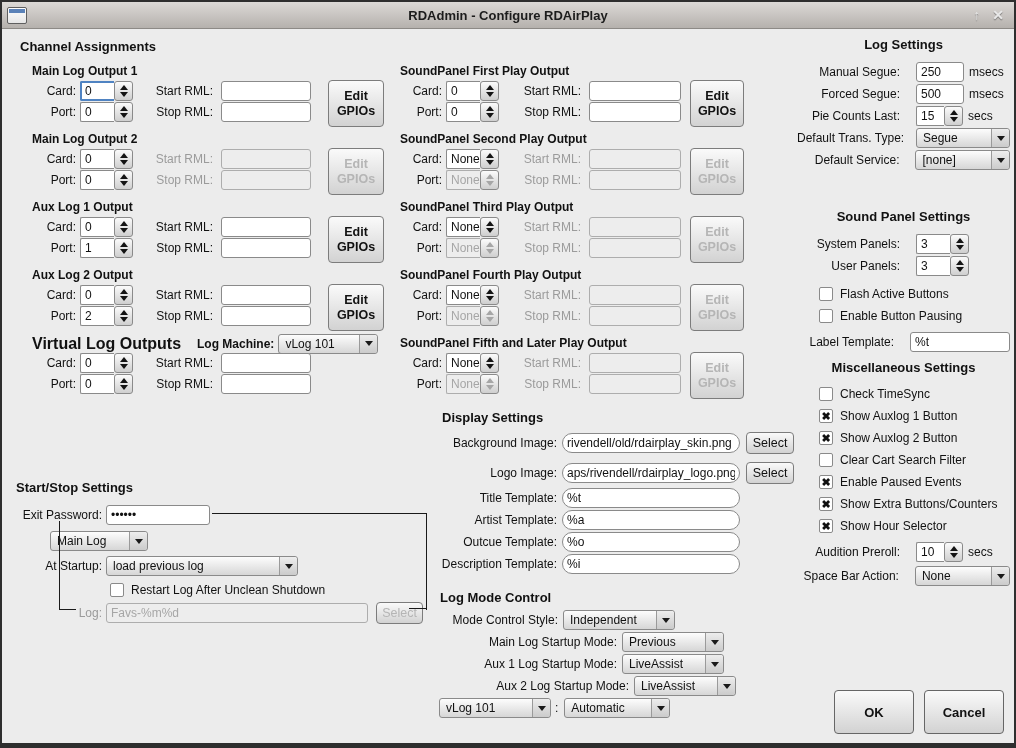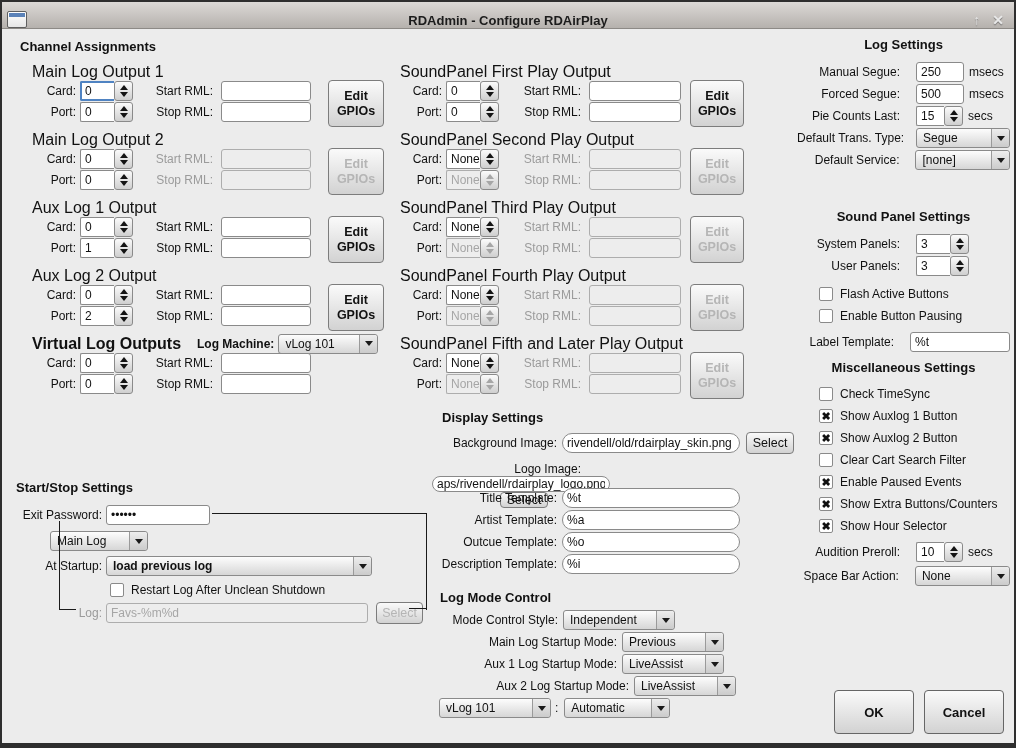--- a/index.html
+++ b/index.html
@@ -2,21 +2,21 @@
 <html><head>
 <meta charset="utf-8">
 <style>
   html,body{margin:0;padding:0;background:#555;}
   .window{position:relative;width:1016px;height:748px;box-sizing:border-box;
     background:#ececec;border:2px solid #2e2e2e;border-bottom:5px solid #2e2e2e;
     font-family:"Liberation Sans",sans-serif;color:#111;overflow:hidden;}
   
   .titlebar{position:absolute;left:0;top:0;right:0;height:26px;
     background:linear-gradient(#dcd9d6,#b5b1ad);border-bottom:1px solid #8d8a86;
-    display:flex;align-items:flex-end;}
+    display:flex;align-items:center;}
   .tb-icon{width:18px;height:15px;margin-left:5px;background:linear-gradient(#fefefe,#e6e6e6);
     border:1px solid #5f5f5f;border-radius:2px;position:relative;z-index:2;}
   .tb-icon::before{content:"";position:absolute;left:1px;right:1px;top:1px;height:4px;background:#5b82b8;}
   .tb-title{position:absolute;left:0;right:0;text-align:center;font-weight:bold;font-size:13px;color:#1c1c1c;}
   .tb-btns{margin-left:auto;display:flex;gap:12px;margin-right:10px;z-index:2;}
   .tb-btn{font-size:14px;font-weight:bold;color:#e9e9e9;text-shadow:0 1px 1px rgba(60,60,60,.6);cursor:default;}
   
   .sec{position:absolute;}
   .h1{font-weight:bold;font-size:13px;}
   .hc{text-align:center;}
@@ -49,21 +49,21 @@
   .ct{flex:1;padding:0 6px;text-align:left;white-space:nowrap;overflow:hidden;}
   .ca{width:17px;align-self:stretch;border-left:1px solid #9a9a9a;border-radius:0 3px 3px 0;
     background:linear-gradient(#ededed,#cbcbcb);display:flex;align-items:center;justify-content:center;}
   .ca .cd{width:0;height:0;border-left:4px solid transparent;border-right:4px solid transparent;border-top:5px solid #1a1a1a;}
   
   .checkbox{width:14px;height:14px;box-sizing:border-box;background:#fff;border:1px solid #8a8a8a;border-radius:2px;
     display:inline-flex;align-items:center;justify-content:center;flex:none;}
   .ck{font-size:11px;font-weight:bold;color:#111;line-height:1;}
   
   .group{position:relative;margin-bottom:9px;}
-  .group-title{font-weight:normal;font-size:16px;margin-left:20px;height:17px;line-height:17px;white-space:nowrap;}
+  .group-title{font-weight:bold;font-size:12px;margin-left:20px;height:17px;line-height:17px;white-space:nowrap;}
   .chan-row{display:flex;align-items:center;height:21px;}
   .lblA{width:64px;padding-right:4px;}
   .lblAm{width:50px;padding-right:4px;}
   .lblB{width:80px;padding-right:4px;}
   .lblBm{width:82px;padding-right:4px;}
   .rml{width:90px;margin-left:4px;}
   .rmlm{width:92px;margin-left:4px;}
   .gpio{position:absolute;top:17px;right:0;width:56px;height:47px;font-size:12.5px;line-height:1.15;}
   .gpiom{width:54px;}
   .vg-head{display:flex;align-items:center;height:17px;}
@@ -422,21 +422,21 @@
     </div>
   </div>
 
   <div class="sec" style="left:430px;top:408px;width:362px;height:170px;">
     <div class="h1" style="margin-left:10px;">Display Settings</div>
     <div class="d-row" style="top:22px;">
       <span class="lbl d-lbl">Background Image:</span>
       <input class="ti d-in" value="rivendell/old/rdairplay_skin.png" style="">
       <button class="btn sel">Select</button>
     </div>
-    <div class="d-row" style="top:52px;flex-direction:column;">
+    <div class="d-row" style="top:52px;">
       <span class="lbl d-lbl">Logo Image:</span>
       <input class="ti d-in" value="aps/rivendell/rdairplay_logo.png" style="">
       <button class="btn sel">Select</button>
     </div>
     <div class="d-row" style="top:77px;">
       <span class="lbl d-lbl">Title Template:</span>
       <input class="ti d-in" value="%t" style="">
     </div>
     <div class="d-row" style="top:99px;">
       <span class="lbl d-lbl">Artist Template:</span>
@@ -657,21 +657,21 @@
     <div class="ss-row" style="top:50px;left:38px;">
       <span class="combobox" style="width:98px;">
         <span class="ct">Main Log</span>
         <span class="ca">
             <span class="cd"></span>
           </span>
       </span>
     </div>
     <div class="ss-row" style="top:75px;left:0;">
       <span class="lbl ss-lbl">At Startup:</span>
-      <span class="combobox" style="width:266px;font-weight:bold;">
+      <span class="combobox" style="width:192px;">
         <span class="ct">load previous log</span>
         <span class="ca">
             <span class="cd"></span>
           </span>
       </span>
     </div>
     <div class="ss-row" style="top:99px;left:98px;">
       <span class="checkbox"></span>
       <span class="cb-lab">Restart Log After Unclean Shutdown</span>
     </div>

